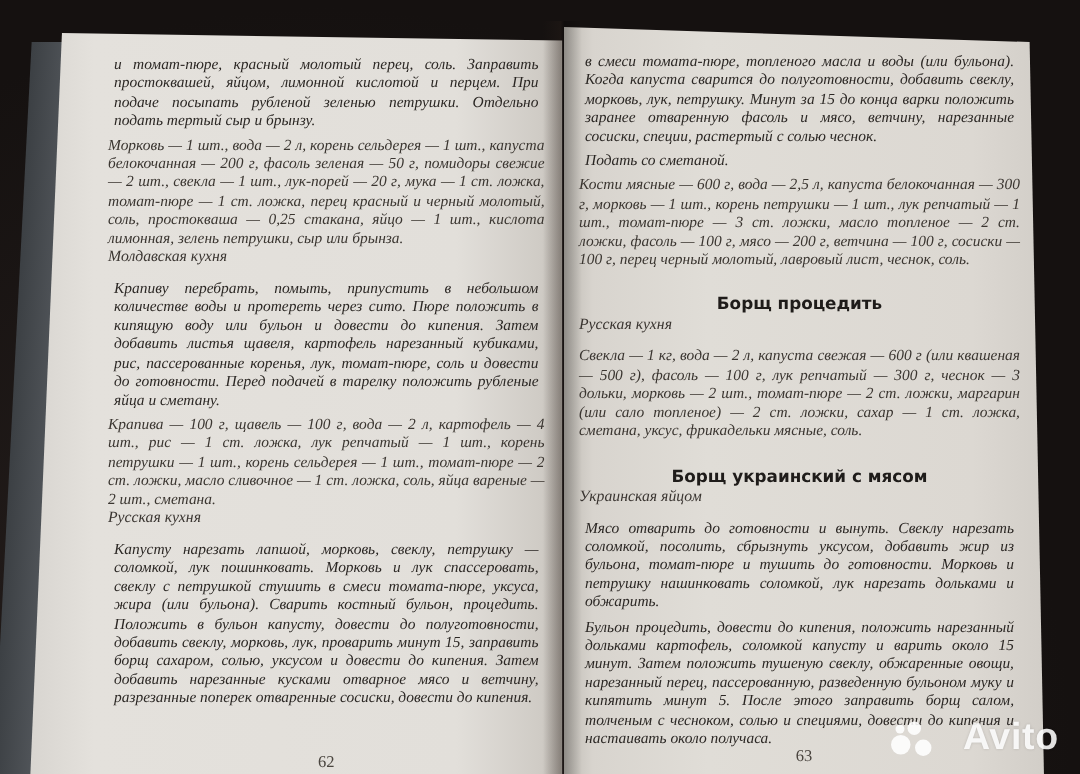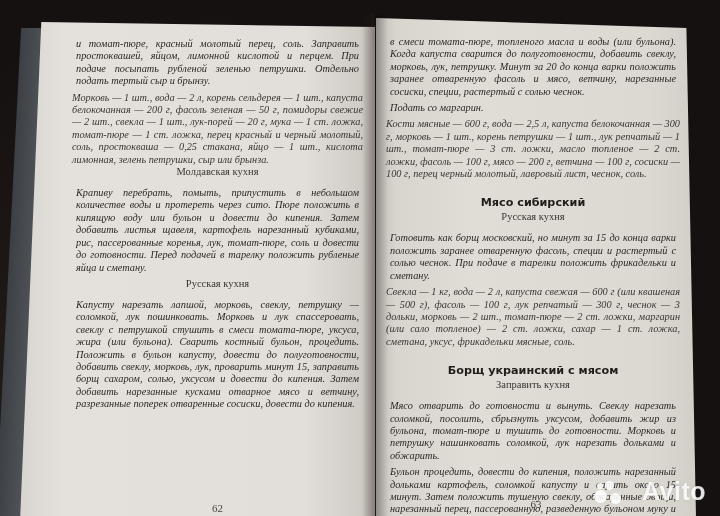--- a/index.html
+++ b/index.html
@@ -71,22 +71,22 @@
     }
     .recipe-title {
       font-family: "DejaVu Sans", sans-serif;
       font-weight: bold;
       font-size: 11.2px;
       text-align: center;
       margin: 16px 0 2px 0;
       color: #1f1c1a;
     }
     .recipe-cuisine {
+      font-style: italic;
       font-size: 10.5px;
-      text-align: center;
       margin: 0 0 10px 0;
       color: #3b3632;
     }
     .page-number {
       position: absolute;
       bottom: 8px;
       left: 0;
       right: 0;
       text-align: center;
       font-size: 11px;
@@ -137,46 +137,46 @@
 <div class="scene"></div>
 <div class="cover-edge"></div>
 
 <div class="page page-left">
   <p class="para">и томат-пюре, красный молотый перец, соль. Заправить простоквашей, яйцом, лимонной кислотой и перцем. При подаче посыпать рубленой зеленью петрушки. Отдельно подать тертый сыр и брынзу.</p>
   <p class="ingredients">Морковь — 1 шт., вода — 2 л, корень сельдерея — 1 шт., капуста белокочанная — 200 г, фасоль зеленая — 50 г, помидоры свежие — 2 шт., свекла — 1 шт., лук-порей — 20 г, мука — 1 ст. ложка, томат-пюре — 1 ст. ложка, перец красный и черный молотый, соль, простокваша — 0,25 стакана, яйцо — 1 шт., кислота лимонная, зелень петрушки, сыр или брынза.</p>
 
   <div>
     <div class="recipe-cuisine">Молдавская кухня</div>
     <p class="para">Крапиву перебрать, помыть, припустить в небольшом количестве воды и протереть через сито. Пюре положить в кипящую воду или бульон и довести до кипения. Затем добавить листья щавеля, картофель нарезанный кубиками, рис, пассерованные коренья, лук, томат-пюре, соль и довести до готовности. Перед подачей в тарелку положить рубленые яйца и сметану.</p>
+    <p class="ingredients">Крапива — 100 г, щавель — 100 г, вода — 2 л, картофель — 4 шт., рис — 1 ст. ложка, лук репчатый — 1 шт., корень петрушки — 1 шт., корень сельдерея — 1 шт., томат-пюре — 2 ст. ложки, масло сливочное — 1 ст. ложка, соль, яйца вареные — 2 шт., сметана.</p>
   </div>
 
   <div>
     <div class="recipe-cuisine">Русская кухня</div>
     <p class="para">Капусту нарезать лапшой, морковь, свеклу, петрушку — соломкой, лук пошинковать. Морковь и лук спассеровать, свеклу с петрушкой стушить в смеси томата-пюре, уксуса, жира (или бульона). Сварить костный бульон, процедить. Положить в бульон капусту, довести до полуготовности, добавить свеклу, морковь, лук, проварить минут 15, заправить борщ сахаром, солью, уксусом и довести до кипения. Затем добавить нарезанные кусками отварное мясо и ветчину, разрезанные поперек отваренные сосиски, довести до кипения.</p>
 
   </div>
 
   <div class="page-number">62</div>
 </div>
 
 <div class="page page-right">
-  <p class="para">в смеси томата-пюре, топленого масла и воды (или бульона). Когда капуста сварится до полуготовности, добавить свеклу, морковь, лук, петрушку. Минут за 20 до конца варки положить заранее отваренную фасоль и мясо, ветчину, нарезанные сосиски, специи, растертый с солью чеснок.</p>
-  <p class="para">Подать со маргарин.</p>
+  <p class="para">в смеси томата-пюре, топленого масла и воды (или бульона). Когда капуста сварится до полуготовности, добавить свеклу, морковь, лук, петрушку. Минут за 15 до конца варки положить заранее отваренную фасоль и мясо, ветчину, нарезанные сосиски, специи, растертый с солью чеснок.</p>
+  <p class="para">Подать со сметаной.</p>
   <p class="ingredients">Кости мясные — 600 г, вода — 2,5 л, капуста белокочанная — 300 г, морковь — 1 шт., корень петрушки — 1 шт., лук репчатый — 1 шт., томат-пюре — 3 ст. ложки, масло топленое — 2 ст. ложки, фасоль — 100 г, мясо — 200 г, ветчина — 100 г, сосиски — 100 г, перец черный молотый, лавровый лист, чеснок, соль.</p>
 
   <div>
-    <div class="recipe-title">Мясо сибирский</div>
+    <div class="recipe-title">Борщ процедить</div>
     <div class="recipe-cuisine">Русская кухня</div>
-    <p class="para">Готовить как борщ московский, но минут за 15 до конца варки положить заранее отваренную фасоль, специи и растертый с солью чеснок. При подаче в тарелки положить фрикадельки и сметану.</p>
     <p class="ingredients">Свекла — 1 кг, вода — 2 л, капуста свежая — 600 г (или квашеная — 500 г), фасоль — 100 г, лук репчатый — 300 г, чеснок — 3 дольки, морковь — 2 шт., томат-пюре — 2 ст. ложки, маргарин (или сало топленое) — 2 ст. ложки, сахар — 1 ст. ложка, сметана, уксус, фрикадельки мясные, соль.</p>
   </div>
 
   <div>
     <div class="recipe-title">Борщ украинский с мясом</div>
-    <div class="recipe-cuisine">Заправить кухня</div>
+    <div class="recipe-cuisine">Украинская яйцом</div>
     <p class="para">Мясо отварить до готовности и вынуть. Свеклу нарезать соломкой, посолить, сбрызнуть уксусом, добавить жир из бульона, томат-пюре и тушить до готовности. Морковь и петрушку нашинковать соломкой, лук нарезать дольками и обжарить.</p>
     <p class="para">Бульон процедить, довести до кипения, положить нарезанный дольками картофель, соломкой капусту и варить около 15 минут. Затем положить тушеную свеклу, обжаренные овощи, нарезанный перец, пассерованную, разведенную бульоном муку и кипятить минут 5. После этого заправить борщ салом, толченым с чесноком, солью и специями, довести до кипения и настаивать около получаса.</p>
 
   </div>
 
   <div class="page-number">63</div>
 </div>
 
 <div class="gutter-shadow"></div>
 

